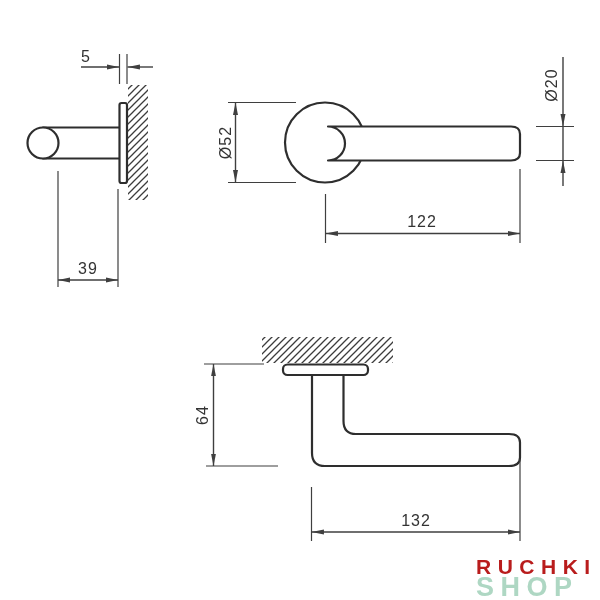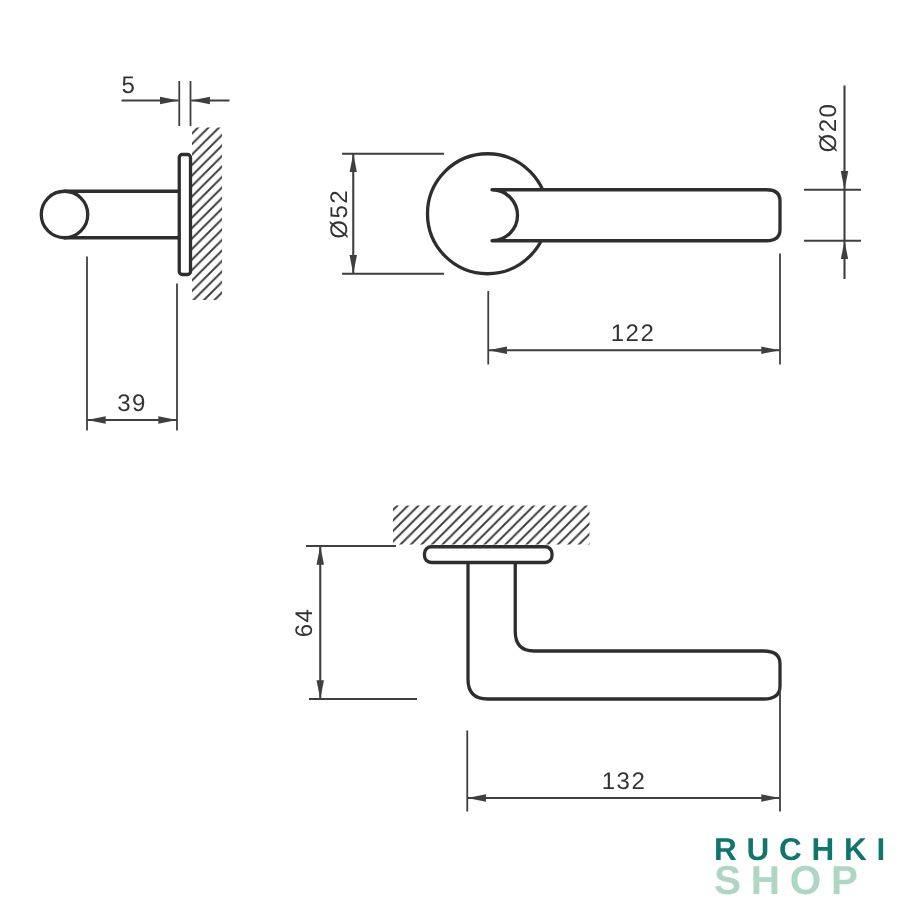--- a/index.html
+++ b/index.html
@@ -28,21 +28,21 @@
     left:476px;
     top:557px;
     white-space:nowrap;
     line-height:20px;
   }
   .logo .l1{
     display:block;
     font-weight:bold;
     font-size:21px;
     letter-spacing:6.5px;
-    color:#0f766e;
+    color:#b91c1c;
   }
   .logo .l2{
     display:block;
     font-weight:bold;
     font-size:27px;
     letter-spacing:6.5px;
     color:#aed7c3;
   }
 </style>
 </head>

